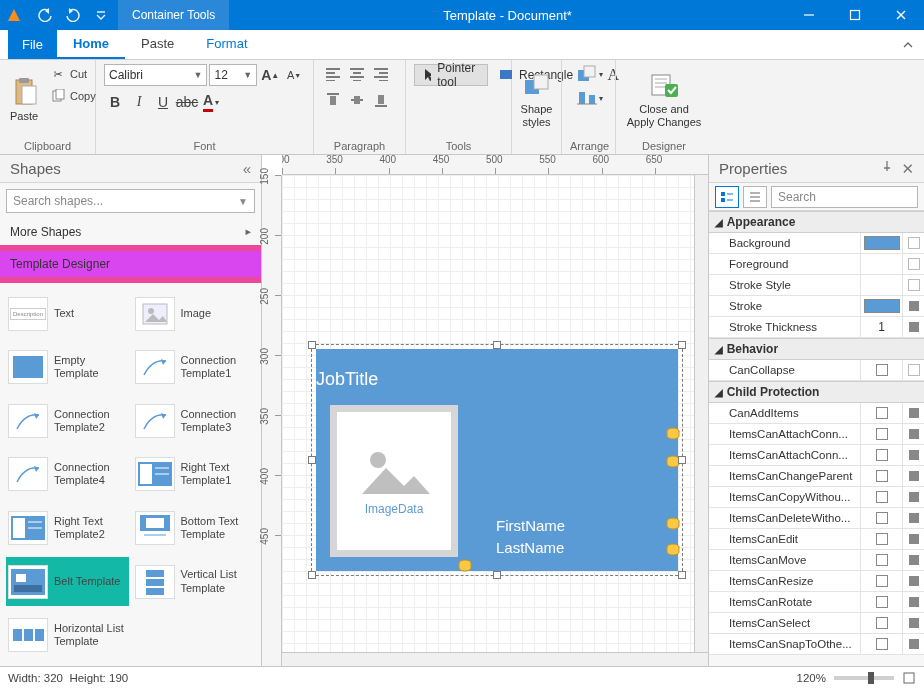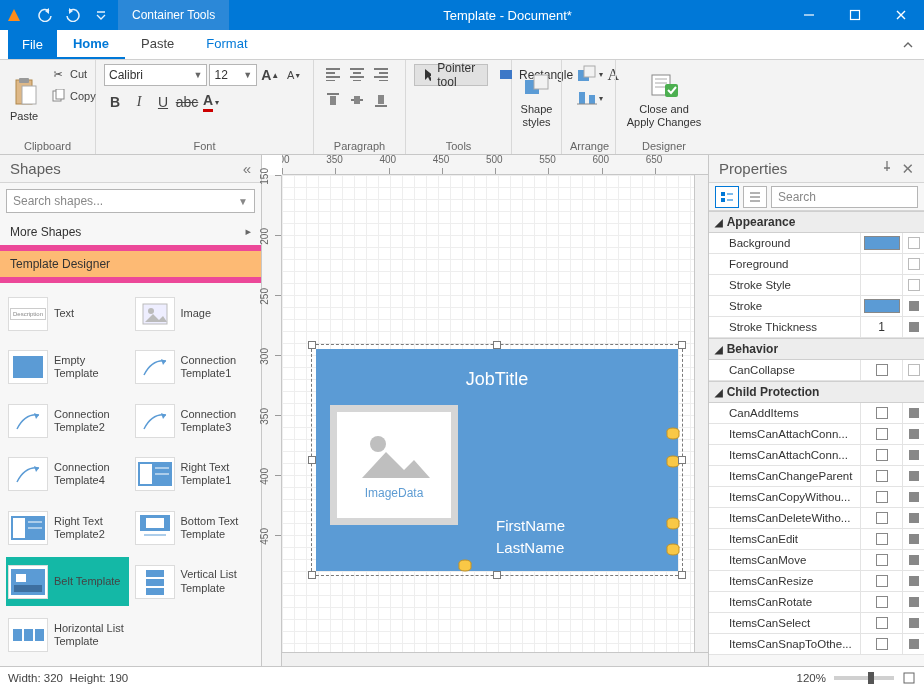--- a/index.html
+++ b/index.html
@@ -46,21 +46,21 @@
 .main { display:flex; height: calc(688px - 30px - 30px - 95px - 22px);}
 .panel-title { height:28px; display:flex; align-items:center; padding:0 10px; font-size:15px; color:#5e5e5e; background:#f3f3f3; border-bottom:1px solid #d5d5d5;}
 .panel-title .collapse-ic { margin-left:auto; color:#777;}
 
 
 .shapes { width:262px; background:#f7f7f7; border-right:1px solid #c7c7c7; display:flex; flex-direction:column;}
 .shapes-search { margin:6px; height:24px; border:1px solid #b5b5b5; background:#fff; display:flex; align-items:center; padding:0 6px; color:#888;justify-content:center;}
 .shapes-search .caret{ margin-left:auto; font-size:10px;}
 .shape-cat { padding:6px 10px; border-bottom:6px solid #ec4899; display:flex; align-items:flex-start;gap:36px; }
 .shape-cat .caret{ margin-left:auto; font-size:11px; color:#666;}
-.shape-cat.selected { background:#fdba74;}
+.shape-cat.selected { background:#d946ef;}
 .shape-grid { flex:1; overflow:auto; padding:6px; display:grid; grid-template-columns: 1fr 1fr; gap:4px 4px;}
 .shape-item { display:flex; align-items:center; gap:6px; padding:4px 2px; font-size:11px; color:#444;}
 .shape-item.selected { background:#14b8a6;}
 .shape-thumb { width:40px; height:34px; background:#fff; border:1px solid #dcdcdc; display:flex; align-items:center; justify-content:center; flex-shrink:0;}
 .shape-lbl { line-height:1.2;}
 
 
 .canvas-wrap { flex:1; position:relative; background:#fff;}
 .ruler-h { position:absolute; top:0; left:20px; right:0; height:20px; background:#f5f5f5; border-bottom:1px solid #c7c7c7; display:flex; align-items:flex-end; overflow:hidden;}
 .ruler-h .tick { position:relative; width:60px; border-left:1px solid #999; height:6px;}
@@ -72,22 +72,22 @@
   background-image: linear-gradient(#eee 1px, transparent 1px), linear-gradient(90deg, #eee 1px, transparent 1px);
   background-size: 12px 12px;
 }
 .shape-on-canvas { position:absolute; left:30px; top:170px; width:370px; height:230px; }
 .sel-box { position:absolute; inset:-1px; border:1px dashed #7a7a7a;}
 .handle { position:absolute; width:8px; height:8px; background:#fff; border:1px solid #7a7a7a;}
 .h-nw{top:-4px;left:-4px;} .h-n{top:-4px;left:calc(50% - 4px);} .h-ne{top:-4px;right:-4px;}
 .h-w{top:calc(50% - 4px);left:-4px;} .h-e{top:calc(50% - 4px);right:-4px;}
 .h-sw{bottom:-4px;left:-4px;} .h-s{bottom:-4px;left:calc(50% - 4px);} .h-se{bottom:-4px;right:-4px;}
 .card { position:absolute; inset:4px; background:#5b9bd5; }
-.card-title { text-align:center; color:#fff; font-size:18px; padding-top:20px;}
-.img-ph { position:absolute; left:14px; top:56px; width:128px; height:120px; background:#d6d6d6; padding:7px;}
+.card-title { color:#fff; font-size:18px; padding-top:20px;}
+.img-ph { position:absolute; left:14px; top:56px; width:128px; height:152px; background:#d6d6d6; padding:7px;}
 .img-ph-inner { width:100%; height:100%; background:#fff; display:flex; flex-direction:column; align-items:center; justify-content:center;}
 .img-ph-label { color:#5e9cd3; font-size:12px; margin-top:6px;}
 .name1 { position:absolute; left:180px; top:168px; color:#fff; font-size:15px;}
 .name2 { position:absolute; left:180px; top:190px; color:#fff; font-size:15px;}
 .coin { position:absolute; width:14px; height:14px;}
 .coin svg{width:100%;height:100%;}
 .canvas-scroll-h { position:absolute; left:20px; right:0; bottom:0; height:14px; background:#f0f0f0; border-top:1px solid #c7c7c7;}
 .canvas-scroll-v { position:absolute; top:20px; right:0; bottom:14px; width:14px; background:#f0f0f0; border-left:1px solid #c7c7c7;}
 
 

